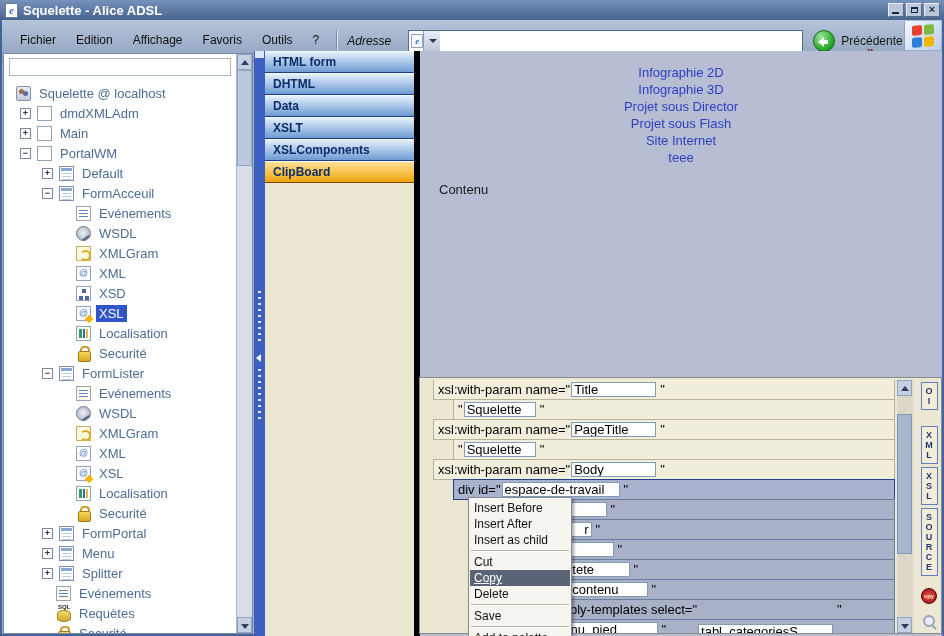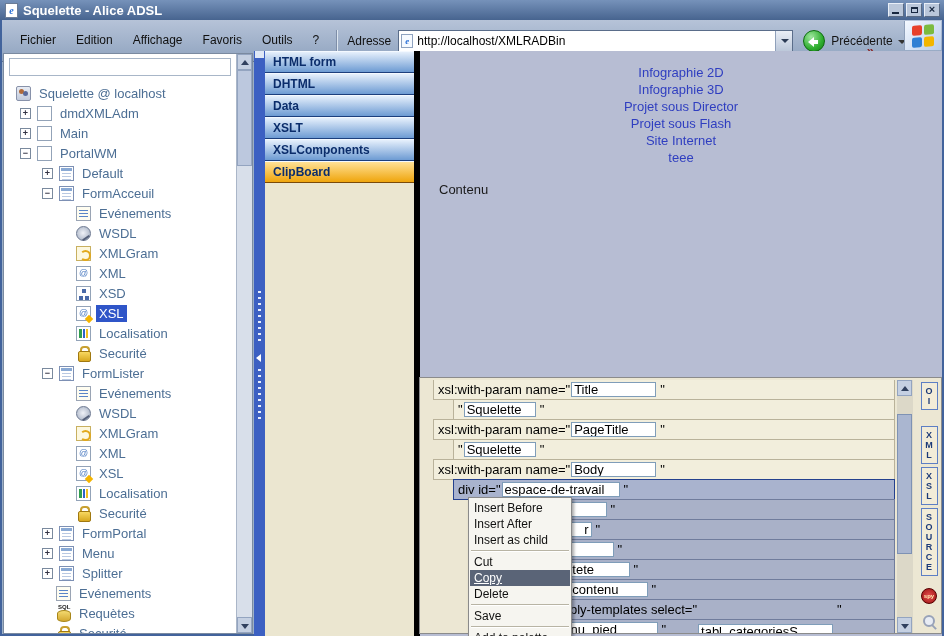--- a/index.html
+++ b/index.html
@@ -20,21 +20,21 @@
     position:relative; font:bold 11px/11px "Liberation Sans",sans-serif; color:#17273f; text-align:center; }
   .winbtn .mini { position:absolute; left:3px; bottom:2px; width:7px; height:2px; background:#17273f; }
   .winbtn .rest { position:absolute; left:4px; top:3px; width:7px; height:6px; border:1px solid #17273f; border-top-width:2px; }
 
   
   .menubar { position:absolute; left:2px; top:20px; width:940px; height:42px;
     background:linear-gradient(#b6c3d8,#8fa3bf); border-bottom:1px solid #5f7391;
     display:flex; align-items:center; padding-left:8px; font-size:12px; color:#101010; }
   .menu-item { padding:0 10px; height:100%; line-height:29px; }
   .mb-divider { width:2px; height:21px; border-left:1px solid #7e8ea8; border-right:1px solid #dde6f0; margin:0 7px; }
-  .addr-label { margin:0 7px 0 2px; }
+  .addr-label { margin:0 17px 0 2px;font-style:italic; }
   .addr-box { width:395px; height:22px; background:#fff; border:1px solid #5a6d8a;
     display:flex; align-items:center; padding-left:2px; position:relative; }
   .addr-ie { width:12px; height:14px; background:#f6faff; border:1px solid #8fa3c0;
     color:#2a6fd6; font:italic bold 9px/12px "Liberation Serif",serif; text-align:center; flex:none; }
   .addr-input { border:none; outline:none; flex:1; font-size:12px; height:18px; padding-left:4px;
     font-family:"Liberation Sans",sans-serif; color:#000; background:transparent; }
   .addr-drop { width:17px; height:20px; background:linear-gradient(#e9eef6,#bcc8da);
     border-left:1px solid #8fa0ba; flex:none; position:relative; }
   .caret-down { position:absolute; left:50%; top:50%; margin:-2px 0 0 -3px;
     border:4px solid transparent; border-top:4px solid #2b3b55; border-bottom:none; }
@@ -188,21 +188,20 @@
         <span class="menu-item">Edition</span>
         <span class="menu-item">Affichage</span>
         <span class="menu-item">Favoris</span>
         <span class="menu-item">Outils</span>
         <span class="menu-item">?</span>
       </span>
     <span class="mb-divider"></span>
     <span class="addr-label">Adresse</span>
     <span class="addr-box">
       <span class="addr-ie">e</span>
-      <input class="addr-input" value="http://localhost/XMLRADBin" style="">
       <span class="addr-drop">
           <span class="caret-down"></span>
         </span>
     </span>
     <span class="back-group">
       <span class="back-circle">
           <span class="back-arrow"></span>
         </span>
       <span class="back-label">Précédente</span>
       <span class="back-caret"></span>

